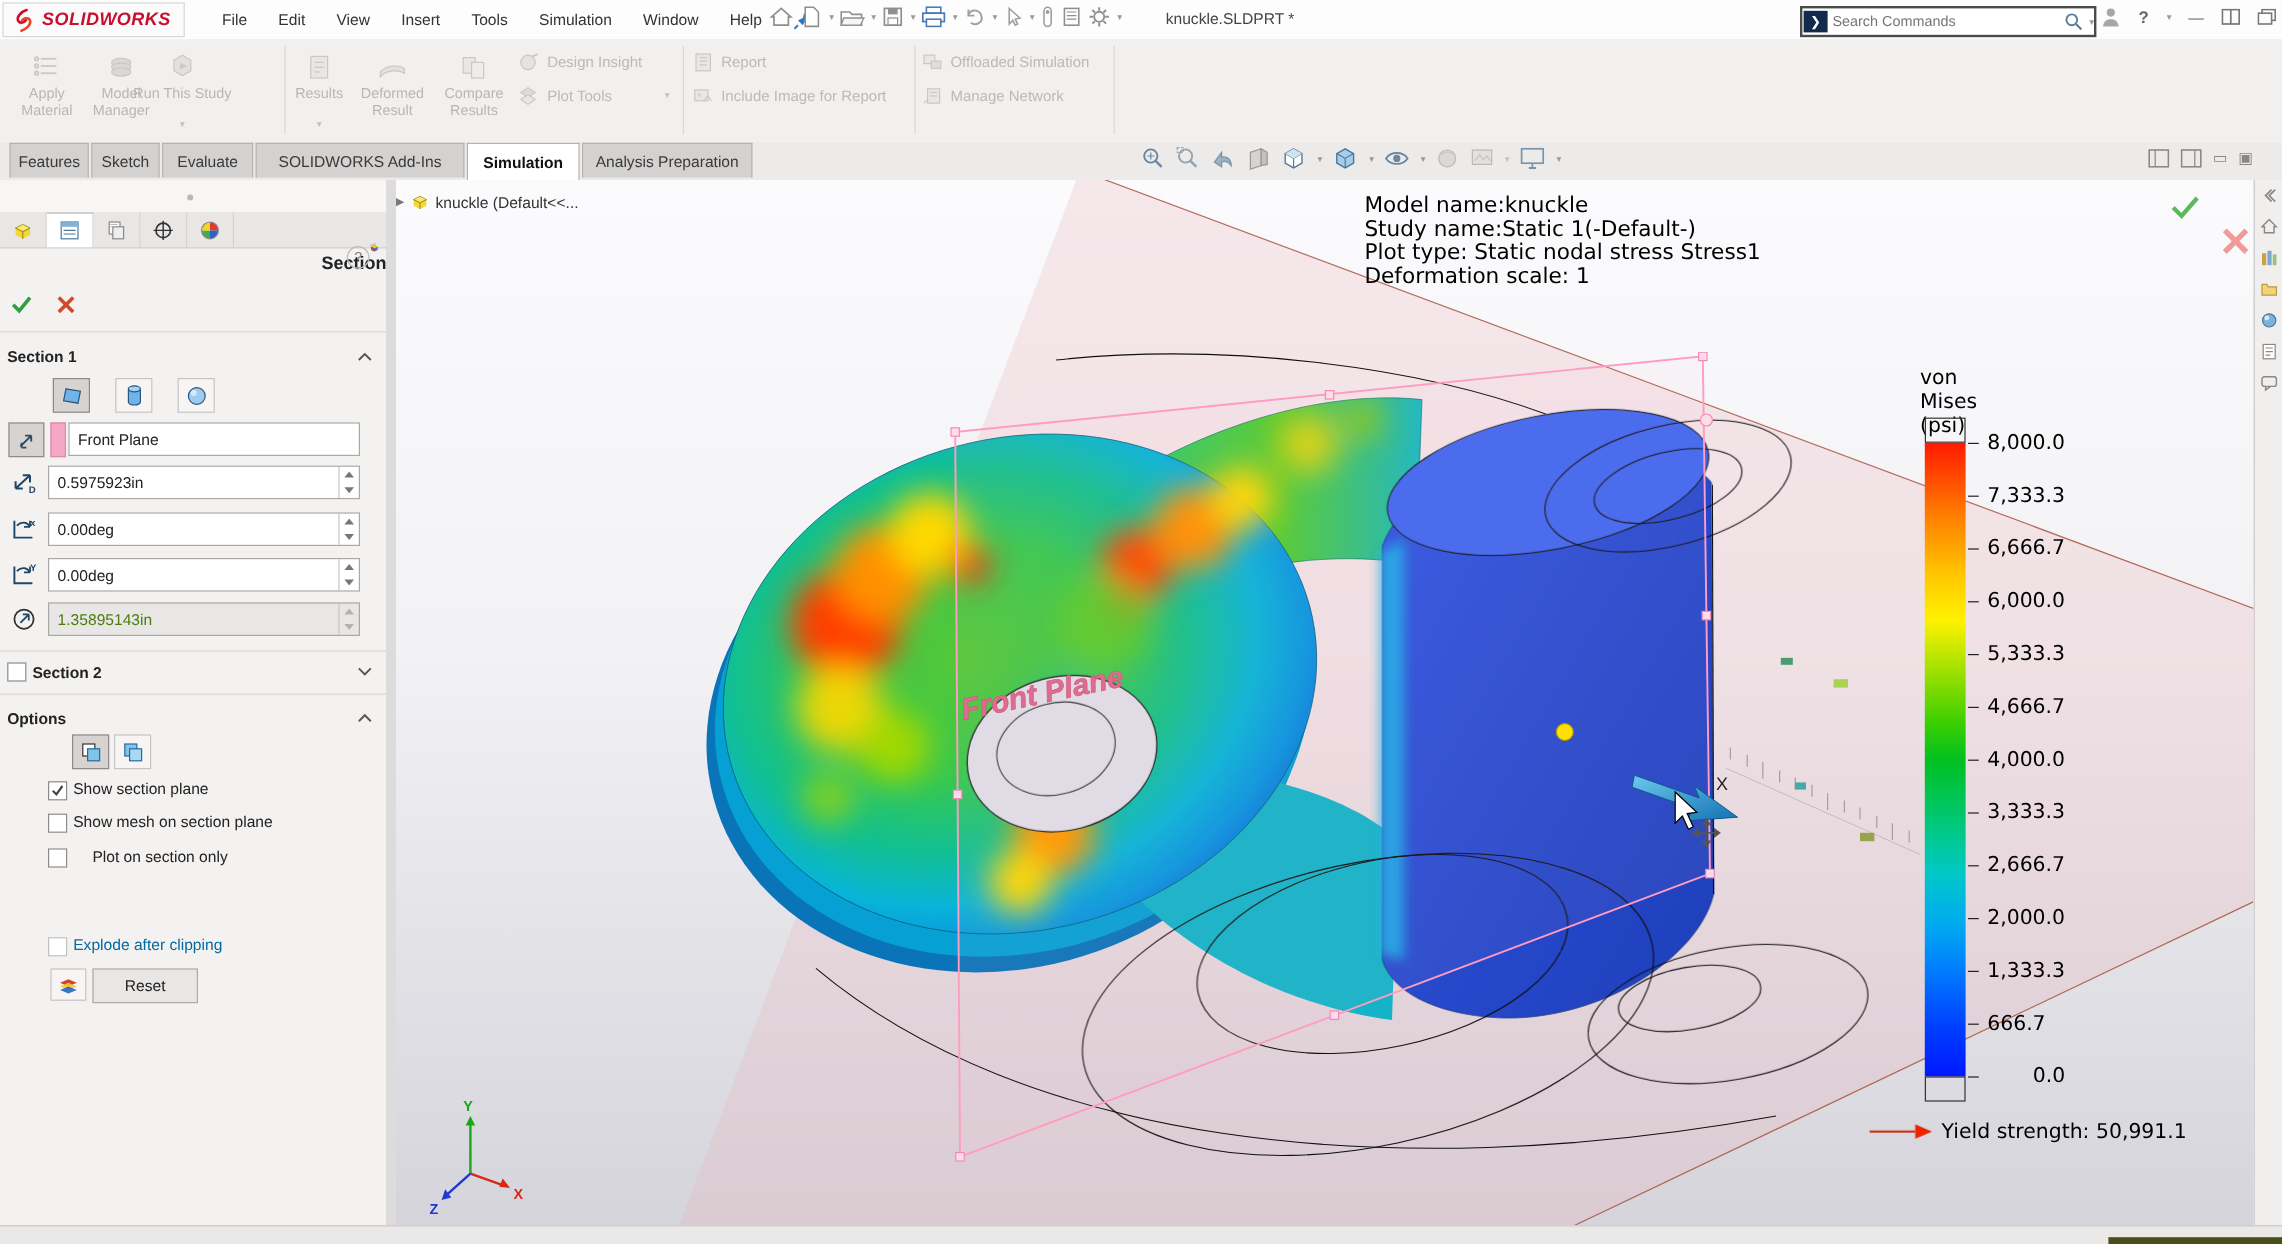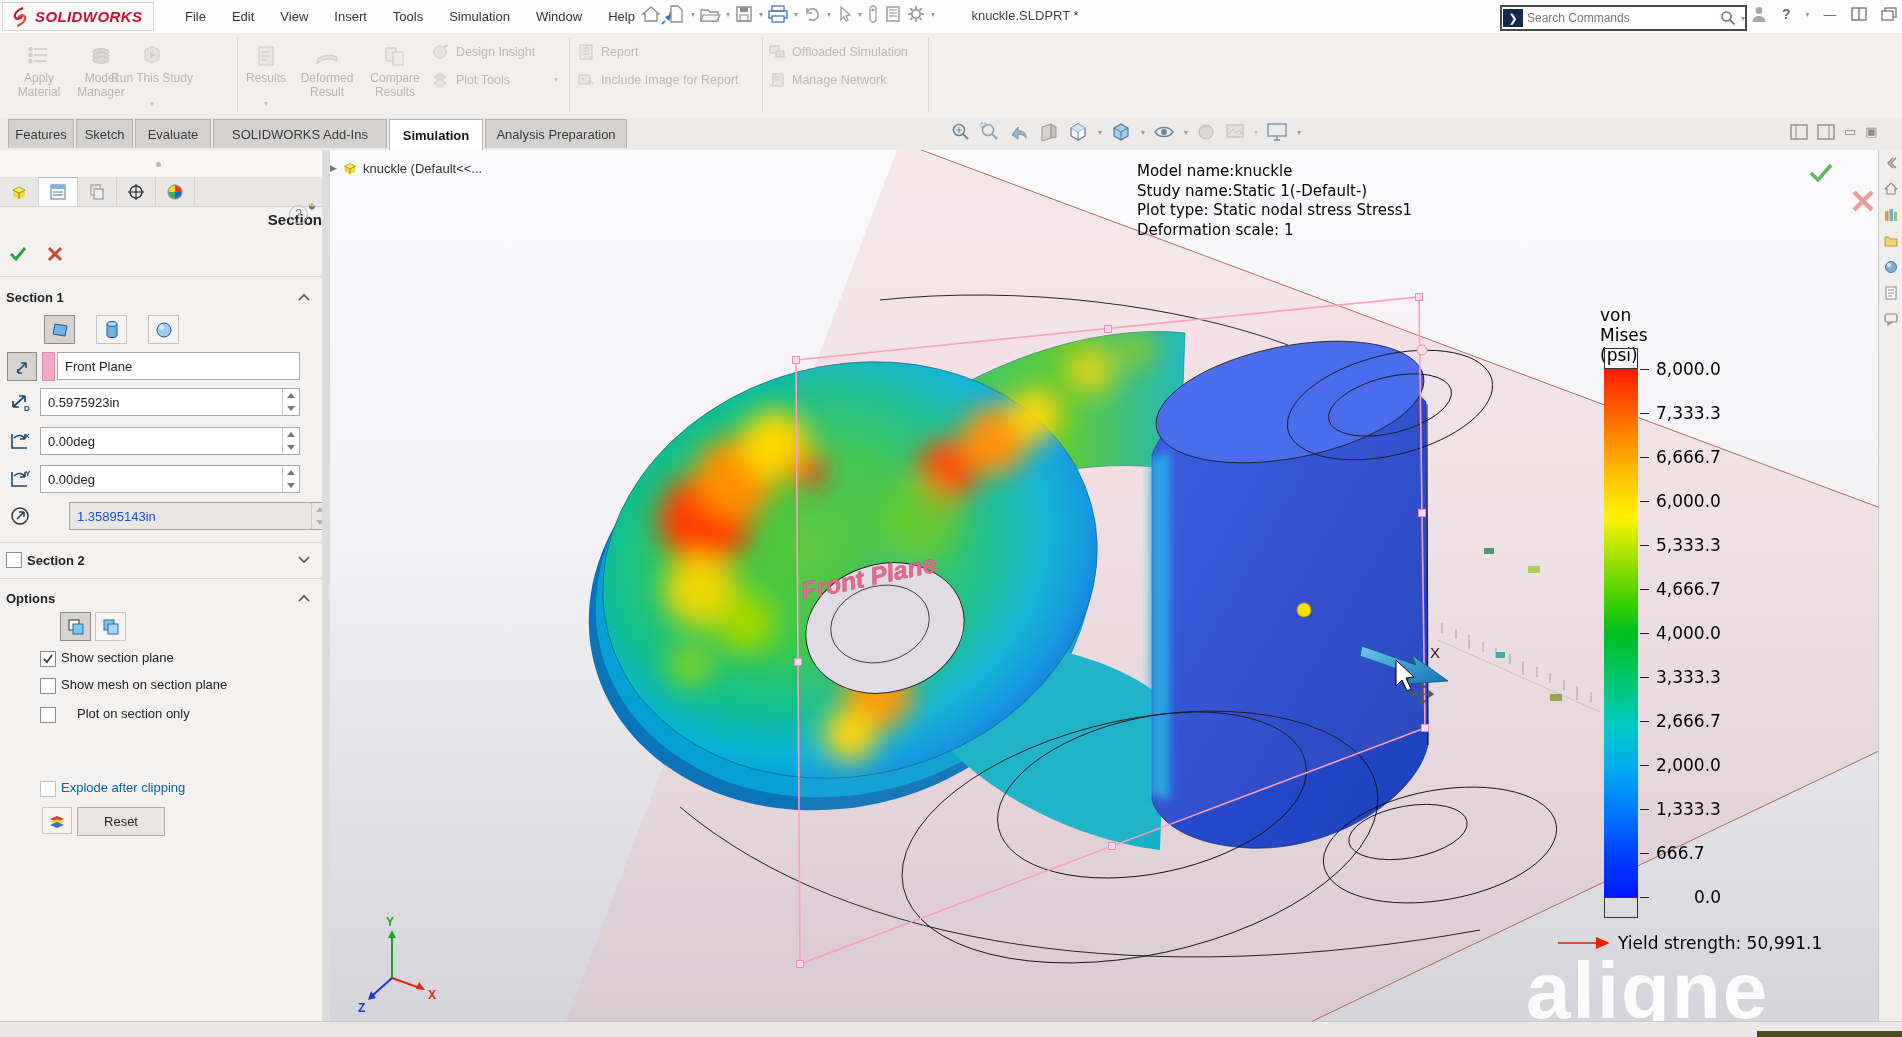--- a/index.html
+++ b/index.html
@@ -54,35 +54,35 @@
   .pm-sep{position:absolute;left:0;width:100%;height:1px;background:#dad8d6;}
   .grp-hdr{position:absolute;left:0;width:100%;height:24px;display:flex;align-items:center;padding-left:6px;box-sizing:border-box;font-size:13px;font-weight:bold;color:#222;}
   .grp-chev{position:absolute;right:12px;}
   .tog-btn{position:absolute;width:31px;height:29px;border:1px solid #c6c4c2;background:#f6f5f4;display:flex;align-items:center;justify-content:center;box-sizing:border-box;}
   .tog-btn.sel{background:#d6d3d1;border-color:#8d8b89;}
   .fld{position:absolute;height:28px;background:#fff;border:1px solid #aaa8a6;box-sizing:border-box;font-size:13px;color:#222;display:flex;align-items:center;padding-left:7px;}
   .fld .spin{position:absolute;right:0;top:0;bottom:0;width:16px;border-left:1px solid #c8c6c4;display:flex;flex-direction:column;}
   .spin b{flex:1;display:flex;align-items:center;justify-content:center;}
   .tri-up{width:0;height:0;border-left:4px solid transparent;border-right:4px solid transparent;border-bottom:5px solid #777;}
   .tri-dn{width:0;height:0;border-left:4px solid transparent;border-right:4px solid transparent;border-top:5px solid #777;}
-  .fld.disabled{background:#e9e7e5;color:#1d4ed8;margin-left:29px;}
+  .fld.disabled{background:#e9e7e5;color:#4d7c0f;}
   .fld.disabled .tri-up{border-bottom-color:#b5b3b1;} .fld.disabled .tri-dn{border-top-color:#b5b3b1;}
   .fld-ico{position:absolute;left:8px;width:24px;height:24px;display:flex;align-items:center;justify-content:center;}
   .cb-row{position:absolute;left:40px;display:flex;align-items:flex-start;font-size:13px;color:#222;}
   .cb{width:14px;height:14px;border:1px solid #8d8b89;background:#fff;margin-right:5px;flex:none;display:flex;align-items:center;justify-content:center;margin-top:1px;}
   .cb-row.disabled{color:#0369a1;} .cb-row.disabled .cb{border-color:#c3c1bf;}
   #reset-btn{position:absolute;left:77px;top:657px;width:86px;height:27px;background:#e9e7e5;border:1px solid #aeacaa;font-size:13px;color:#222;display:flex;align-items:center;justify-content:center;}
   #splitter{position:absolute;left:322px;top:150px;width:8px;height:871px;background:#dedcda;border-right:1px solid #c4c2c0;}
 
   
   #viewport{position:absolute;left:330px;top:150px;width:1548px;height:871px;
     background:linear-gradient(180deg,#fbfafc 0%,#f2f1f4 45%,#dddce2 85%,#d5d4db 100%);}
   #vpsvg{position:absolute;left:0;top:0;}
   #breadcrumb{position:absolute;left:0px;top:10px;display:flex;align-items:center;gap:5px;font-size:13px;color:#333;}
-  #model-info{position:absolute;left:807px;top:12px;font-size:15px;line-height:19.5px;color:#000;font-family:"DejaVu Sans",sans-serif;}
+  #model-info{position:absolute;left:807px;top:12px;font-size:18px;line-height:19.5px;color:#000;font-family:"DejaVu Sans",sans-serif;}
   #legend{position:absolute;left:1266px;top:155px;font-family:"DejaVu Sans",sans-serif;}
   #legend-title{position:absolute;left:4px;top:0;font-size:17px;color:#000;}
   #legend-capmax{position:absolute;left:8px;top:43px;width:34px;height:21px;border:1px solid #333;box-sizing:border-box;}
   #legend-bar{position:absolute;left:8px;top:64px;width:34px;height:528px;
     background:linear-gradient(180deg,#ff1a00 0%,#ff7a00 11%,#ffc800 21%,#fff200 28%,#a0e000 36%,#3ed000 44%,#00c020 50%,#00c878 60%,#00c8c8 68%,#00aaf0 76%,#0078ff 84%,#0040ff 92%,#0018ff 100%);}
   #legend-capmin{position:absolute;left:8px;top:592px;width:34px;height:21px;border:1px solid #333;box-sizing:border-box;}
   .ltick{position:absolute;left:44px;width:9px;height:1px;background:#222;}
   .lval{position:absolute;left:60px;font-size:17px;color:#000;white-space:nowrap;}
   #yield-row{position:absolute;left:1228px;top:783px;display:flex;align-items:center;font-family:"DejaVu Sans",sans-serif;}
   #yield-text{font-size:17px;color:#000;margin-left:8px;white-space:nowrap;}
@@ -866,21 +866,20 @@
     <div id="confirm-corner">
       <svg width="26" height="22" viewBox="0 0 26 22">
           <path d="M3,11 L10,18 L23,3" fill="none" stroke="#5cb85c" stroke-width="3.5"></path>
         </svg>
       <svg width="26" height="26" viewBox="0 0 26 26" style="position:absolute;left:42px;top:26px;">
           <line x1="4" y1="4" x2="22" y2="22" stroke="#f09a9a" stroke-width="4.5"></line>
           <line x1="22" y1="4" x2="4" y2="22" stroke="#f09a9a" stroke-width="4.5"></line>
         </svg>
     </div>
 
-    <div id="watermark">aligne</div>
   </div>
 
   <div id="taskpane">
     <div class="tp-ico">
         <svg width="12" height="12" viewBox="0 0 12 12">
           <path d="M8,1 L3,6 L8,11 M11,1 L6,6 L11,11" fill="none" stroke="#8a8886" stroke-width="1.4"></path>
         </svg>
       </div>
     <div class="tp-ico">
         <svg width="14" height="14" viewBox="0 0 14 14">

